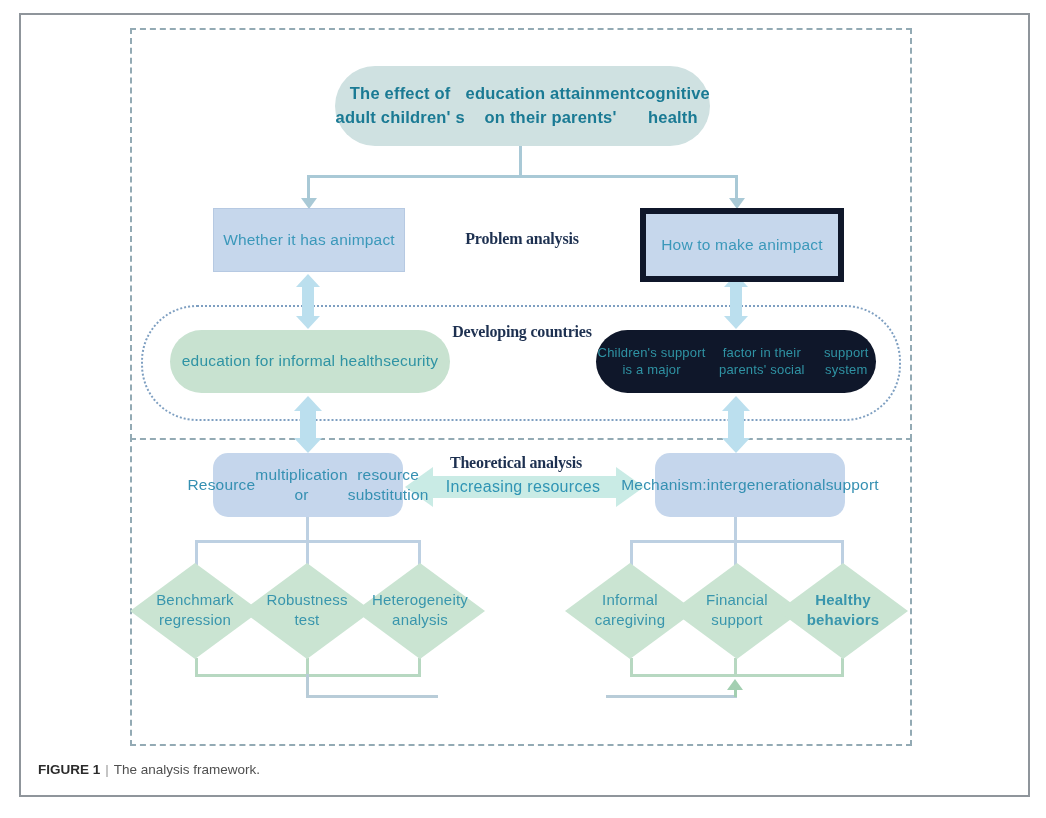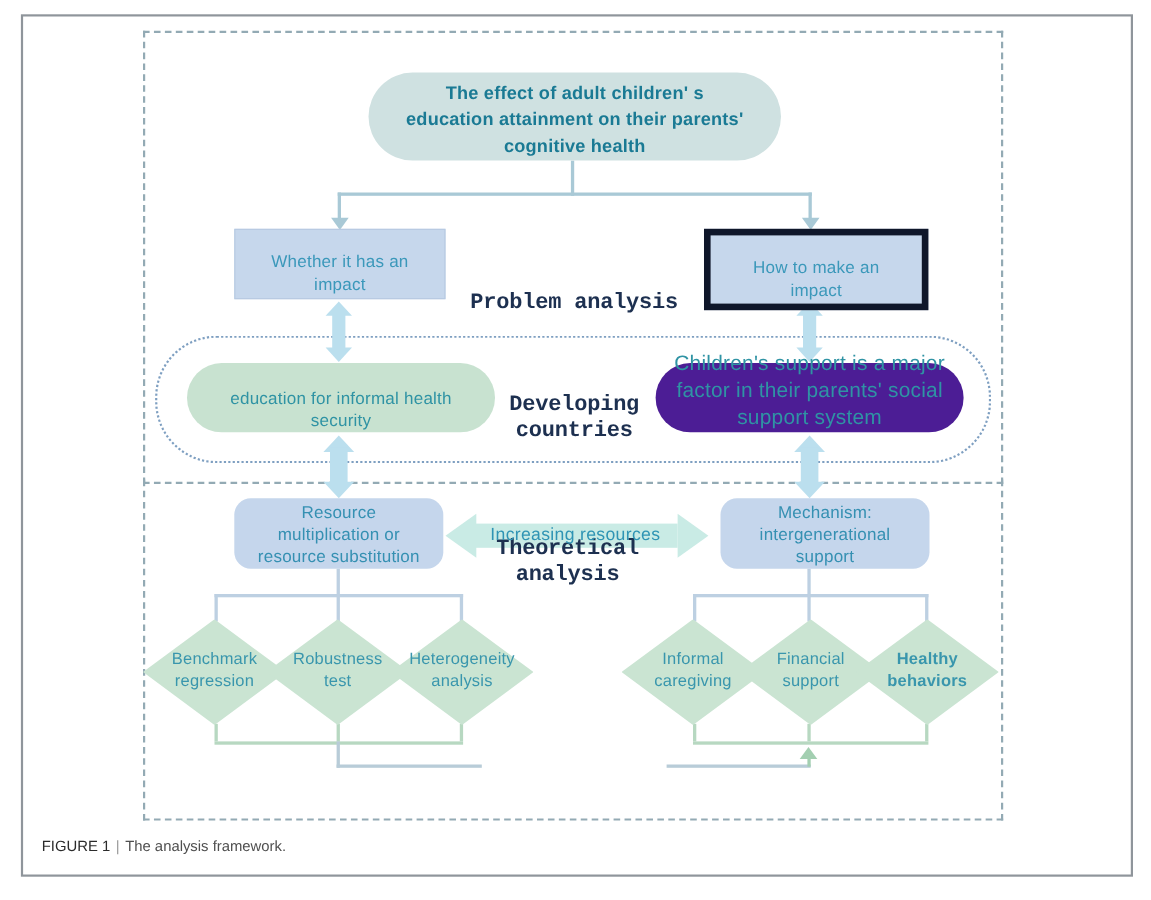--- a/index.html
+++ b/index.html
@@ -74,64 +74,64 @@
   #rbb-s3{left:841px;top:658px;width:3px;height:16px;}
 
   
   #el-v{left:306px;top:674px;width:3px;height:24px;background:#b8ccd8;}
   #el-h{left:306px;top:695px;width:132px;height:3px;background:#b8ccd8;}
   #er-h{left:606px;top:695px;width:131px;height:3px;background:#b8ccd8;}
   #er-v{left:734px;top:686px;width:3px;height:11px;background:#a3cfb1;}
   #er-ah{left:727px;top:676px;border-left:8px solid transparent;border-right:8px solid transparent;border-bottom:11px solid #a3cfb1;}
 
   
-  .node{position:absolute;display:flex;flex-direction:column;justify-content:flex-end;
+  .node{position:absolute;display:flex;flex-direction:row;justify-content:center;
         align-items:center;text-align:center;letter-spacing:0.2px;}
   .ln{display:block;}
   #root-node{left:335px;top:66px;width:375px;height:80px;border-radius:40px;
              background:#cfe1e1;color:#1a7a94;font-size:16.5px;font-weight:bold;line-height:1.45;}
   #whether-node{left:213px;top:208px;width:190px;height:62px;background:#c6d7ec;
                 border:1px solid #b6c9e2;color:#3b98ba;font-size:15.5px;line-height:1.4;}
   #how-node{left:640px;top:208px;width:192px;height:62px;background:#c6d7ec;
             border:6px solid #0f172a;color:#3b98ba;font-size:15.5px;line-height:1.4;}
   #investing-node{left:170px;top:330px;width:280px;height:63px;border-radius:32px;
                   background:#c8e2d0;color:#2f93a4;font-size:15.5px;line-height:1.3;}
   #children-node{left:596px;top:330px;width:280px;height:63px;border-radius:32px;
-                 background:#4c1d95;color:#2f93a4;font-size:19px;line-height:1.3;}
+                 background:#0f172a;color:#2f93a4;font-size:13px;line-height:1.3;}
   #resource-node{left:213px;top:453px;width:190px;height:64px;border-radius:15px;
                  background:#c5d6ec;color:#3590b2;font-size:15.5px;line-height:1.3;}
   #mechanism-node{left:643px;top:453px;width:190px;height:64px;border-radius:15px;
                   background:#c5d6ec;color:#3590b2;font-size:15.5px;line-height:1.3;margin-left:12px;}
   #further-node{left:438px;top:676px;width:168px;height:45px;background:#cddee5;
                 color:#2e8fa6;font-size:15.5px;
                 clip-path:polygon(0 50%,14% 0,86% 0,100% 50%,86% 100%,14% 100%);}
 
   
   .diamond{position:absolute;width:130px;height:96px;background:#cae4d2;
            clip-path:polygon(50% 0,100% 50%,50% 100%,0 50%);}
   #d1{left:130px;top:563px;} #d2{left:242px;top:563px;} #d3{left:355px;top:563px;}
   #d4{left:565px;top:563px;} #d5{left:672px;top:563px;} #d6{left:778px;top:563px;}
   .dlabel{position:absolute;width:150px;text-align:center;color:#3996ad;
           font-size:15px;line-height:1.35;letter-spacing:0.2px;}
   #dl1{left:120px;top:590px;} #dl2{left:232px;top:590px;} #dl3{left:345px;top:590px;}
   #dl4{left:555px;top:590px;} #dl5{left:662px;top:590px;} #dl6{left:768px;top:590px;font-weight:bold;}
 
   
-  .slabel{position:absolute;text-align:center;font-family:Liberation Mono, monospace;
-          font-weight:bold;font-size:20px;color:#1d3050;letter-spacing:-0.2px;margin-top:34px;}
+  .slabel{position:absolute;text-align:center;font-family:Liberation Serif, serif;
+          font-weight:bold;font-size:16px;color:#1d3050;letter-spacing:-0.2px;}
   #lbl-problem{left:422px;top:230px;width:200px;}
   #lbl-developing{left:412px;top:323px;width:220px;}
   #lbl-theoretical{left:416px;top:454px;width:200px;text-align:center;}
   #lbl-empirical{left:414px;top:542px;width:200px;}
   #lbl-increasing{position:absolute;left:413px;top:478px;width:220px;text-align:center;
                   color:#2f94b4;font-size:16px;letter-spacing:0.3px;}
 
   
   #caption{position:absolute;left:38px;top:762px;font-size:13.5px;color:#4f4f4f;}
-  #caption .cap-label{font-weight:normal;color:#2b2b2b;text-align:center;}
+  #caption .cap-label{font-weight:bold;color:#2b2b2b;text-align:center;}
   #caption .cap-sep{color:#9a9a9a;padding:0 5px;}
 </style>
 </head>
 <body>
 
 <div class="page">
   <div id="frame"></div>
 
   <div id="dash-top"></div>
   <div id="dash-bottom"></div>

